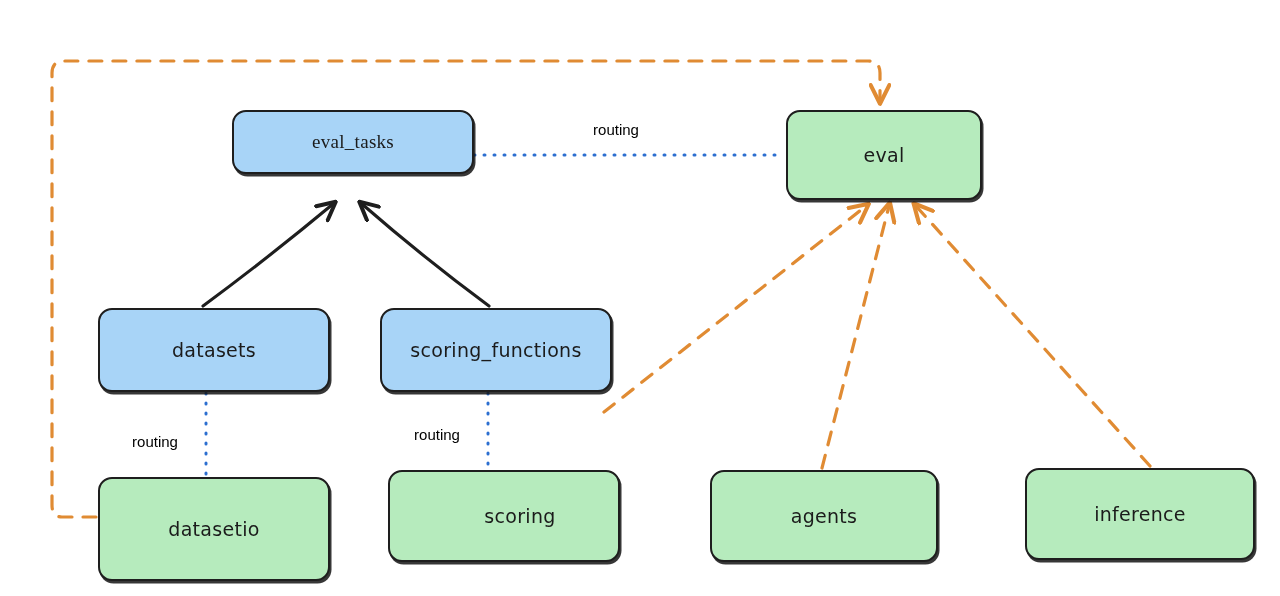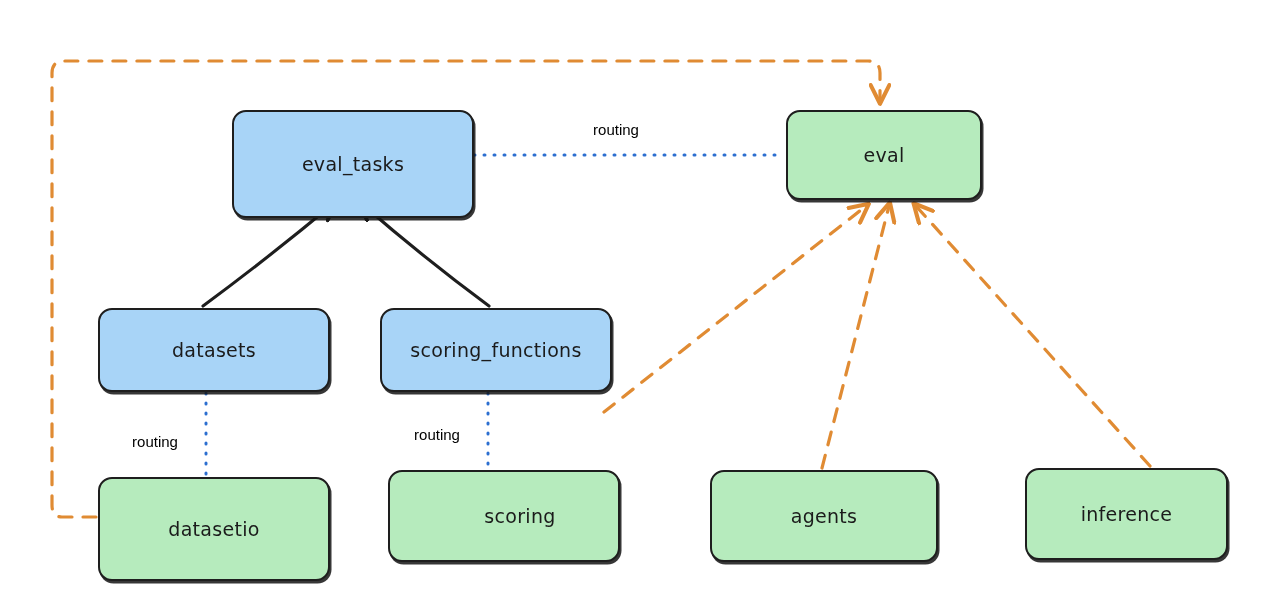--- a/index.html
+++ b/index.html
@@ -90,21 +90,21 @@
 
     <path d="M 96 517 L 62 517 Q 52 517 52 505 L 52 73 Q 52 61 64 61 L 868 61 Q 880 61 880 73 L 880 100" fill="none" stroke="#e08b33" stroke-width="3.2" stroke-linecap="round" stroke-dasharray="13 11" marker-end="url(#arrow-orange)"></path>
 
     <path d="M 604 412 L 866 206" fill="none" stroke="#e08b33" stroke-width="3.2" stroke-linecap="round" stroke-dasharray="13 11" marker-end="url(#arrow-orange)"></path>
 
     <path d="M 822 468 L 889 206" fill="none" stroke="#e08b33" stroke-width="3.2" stroke-linecap="round" stroke-dasharray="13 11" marker-end="url(#arrow-orange)"></path>
 
     <path d="M 1150 466 L 916 206" fill="none" stroke="#e08b33" stroke-width="3.2" stroke-linecap="round" stroke-dasharray="13 11" marker-end="url(#arrow-orange)"></path>
   </svg>
 
-  <div class="node blue" style="left:232px; top:110px; width:242px; height:108px;">
+  <div class="node blue" style="left:232px; top:110px; width:242px; height:64px;font-family:Liberation Serif, serif;">
     <span class="node-label">eval_tasks</span>
   </div>
 
   <div class="node green" style="left:786px; top:110px; width:196px; height:90px;">
     <span class="node-label">eval</span>
   </div>
 
   <div class="node blue" style="left:98px; top:308px; width:232px; height:84px;">
     <span class="node-label">datasets</span>
   </div>
@@ -118,21 +118,21 @@
   </div>
 
   <div class="node green" style="left:388px; top:470px; width:232px; height:92px;padding-left:32px;">
     <span class="node-label">scoring</span>
   </div>
 
   <div class="node green" style="left:710px; top:470px; width:228px; height:92px;">
     <span class="node-label">agents</span>
   </div>
 
-  <div class="node green" style="left:1025px; top:468px; width:203px; height:92px;">
+  <div class="node green" style="left:1025px; top:468px; width:230px; height:92px;">
     <span class="node-label">inference</span>
   </div>
 
   <span class="edge-label" style="left:616px; top:129px;">routing</span>
 
   <span class="edge-label" style="left:155px; top:441px;">routing</span>
 
   <span class="edge-label" style="left:437px; top:434px;">routing</span>
 
 </div>

